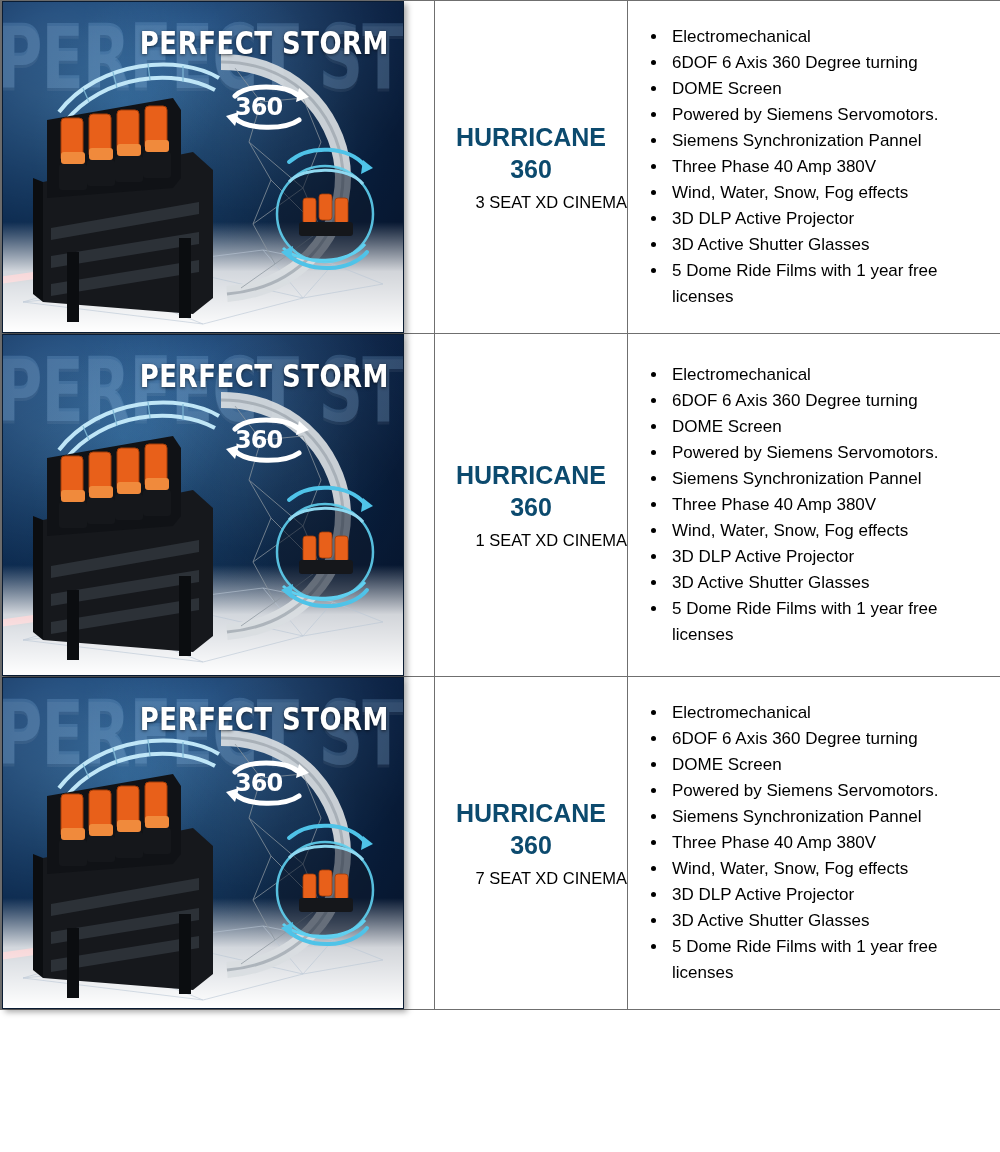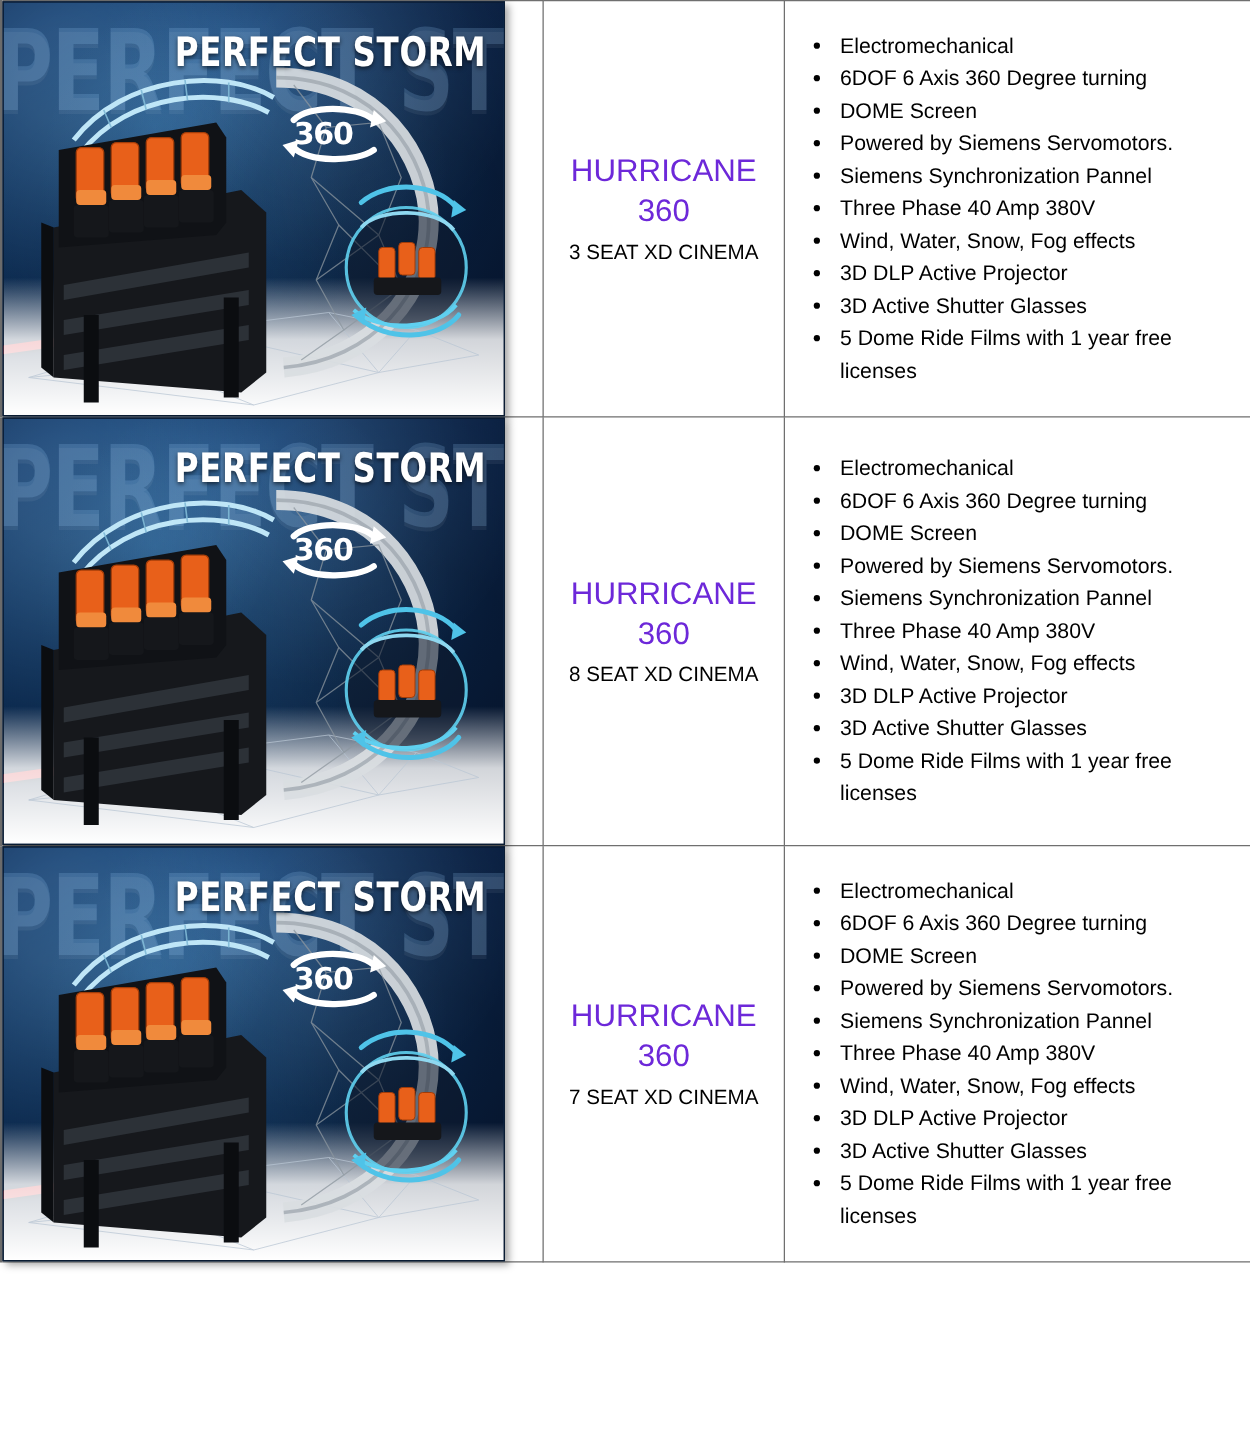--- a/index.html
+++ b/index.html
@@ -136,31 +136,32 @@
     height: 110px;
     background: linear-gradient(to bottom, rgba(255,255,255,0) 0%, rgba(255,255,255,0.82) 45%, #ffffff 100%);
   }
 
   
   .name-cell {
     text-align: center;
     padding: 10px 8px;
   }
   .name-cell .title {
-    color: #6d28d9;
-    font-weight: normal;
+    color: #0c4a6e;
+    font-weight: bold;
     font-size: 25px;
     line-height: 1.26;
     font-family: "Liberation Sans", sans-serif;
   }
   .name-cell .sub {
     margin-top: 8px;
     font-size: 16.5px;
     color: #000000;
     font-family: "Liberation Sans", sans-serif;
+    text-align: right;
   }
 
   
   .specs-cell {
     padding: 10px 10px 10px 6px;
   }
   ul.specs {
     margin: 0;
     padding-left: 40px;
     list-style: disc;
@@ -414,21 +415,21 @@
             <span class="txt">360</span>
           </div>
         </div>
       </td>
 
       <td class="col-name name-cell">
         <div class="title">
           <span>HURRICANE</span><br>
           <span>360</span>
         </div>
-        <div class="sub">8 SEAT XD CINEMA</div>
+        <div class="sub">1 SEAT XD CINEMA</div>
       </td>
 
       <td class="col-specs specs-cell">
         <ul class="specs">
           <li>Electromechanical</li>
           <li>6DOF 6 Axis 360 Degree turning</li>
           <li>DOME Screen</li>
           <li>Powered by Siemens Servomotors.</li>
           <li>Siemens Synchronization Pannel</li>
           <li>Three Phase 40 Amp 380V</li>

